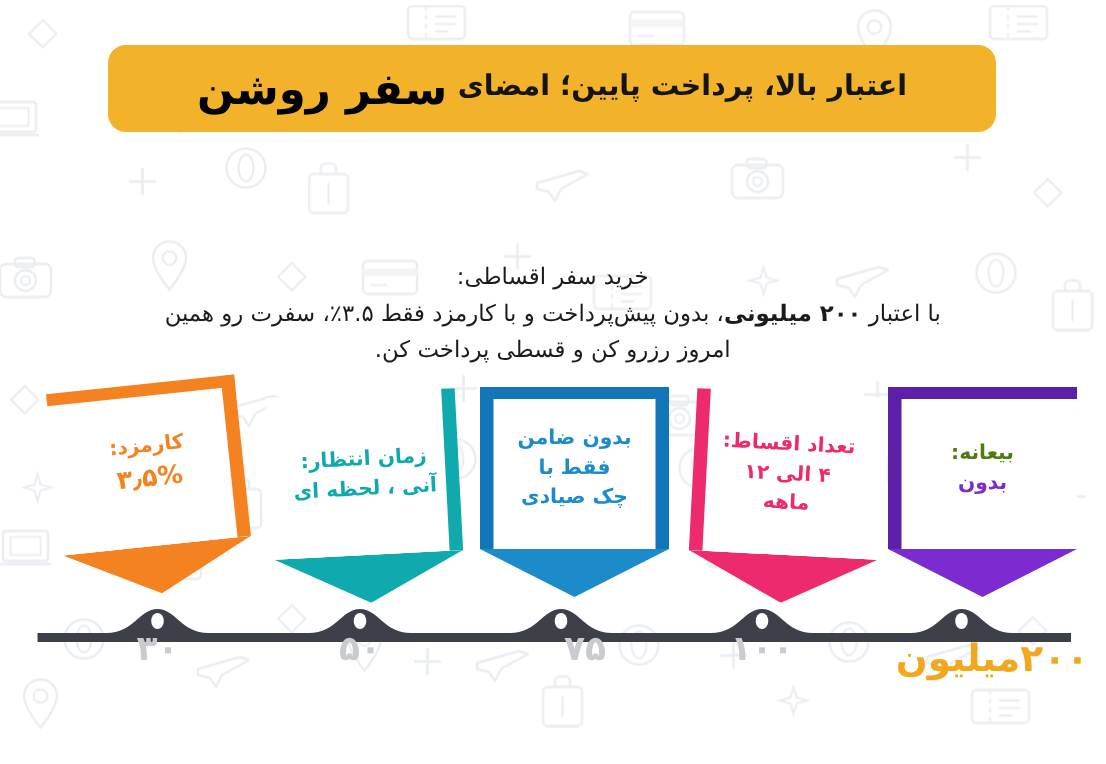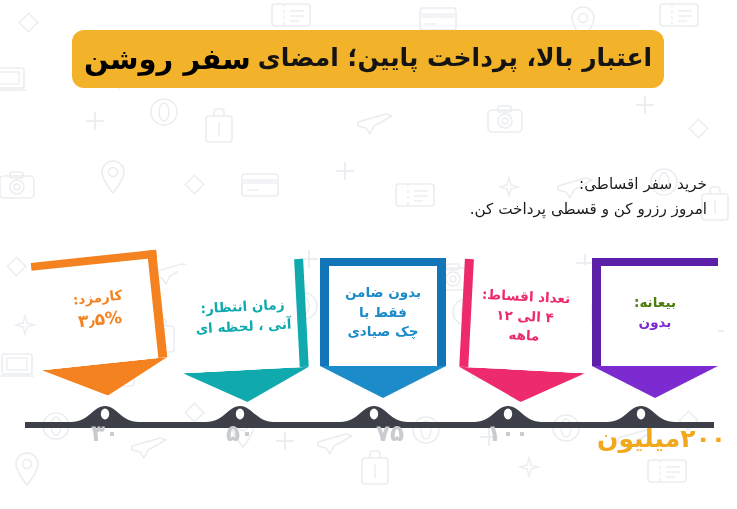--- a/index.html
+++ b/index.html
@@ -44,21 +44,21 @@
     height: 58px;
     background: #F2B229;
     border-radius: 12px;
     display: flex;
     align-items: center;
     justify-content: center;
     direction: rtl;
     z-index: 5;
   }
   #headline-text {
-    font-size: 25px;
+    font-size: 19px;
     font-weight: bold;
     color: #141414;
     letter-spacing: -0.3px;
     white-space: nowrap;
     line-height: 1;
     padding-bottom: 3px;
   }
   #headline-brand {
     font-size: 29px;
     font-weight: bold;
@@ -83,20 +83,21 @@
     line-height: 1.52;
     white-space: nowrap;
   }
 
   
   #body-paragraph {
     position: absolute;
     left: 30px;
     right: 30px;
     top: 172px;
+    text-align: center;
     z-index: 4;
   }
   .body-line {
     font-size: 15.2px;
     color: #1b1b1b;
     line-height: 1.62;
     white-space: nowrap;
   }
   .body-line b { font-weight: bold; }
 
@@ -314,20 +315,21 @@
 
   <div id="headline-banner">
     <span id="headline-text">اعتبار بالا، پرداخت پایین؛ امضای</span>
     <span style="display:inline-block;width:7px"></span>
     <span id="headline-brand">سفر روشن</span>
   </div>
 
 
   <div id="body-paragraph">
       <div class="body-line"><span>خرید سفر اقساطی:</span></div>
+      <div class="body-line"><span>با اعتبار </span><b>۲۰۰ میلیونی</b><span>، بدون پیش‌پرداخت و با کارمزد فقط ۳.۵٪،  سفرت رو همین</span></div>
       <div class="body-line"><span>امروز رزرو کن و قسطی پرداخت کن.</span></div>
     </div>
 
   <div id="feature-cards">
       <div class="feature-card" id="card-commission" style="left: 36px; top: 8px; transform: rotate(-6deg);">
         <div class="fc-body">
           <div class="fc-line" style="color: rgb(245, 130, 32);">کارمزد:</div>
           <div class="fc-line big" style="color: rgb(245, 130, 32);">۳٫۵%</div>
         </div>
         <div class="fc-edge-r" style="background: rgb(245, 130, 32);"></div>

